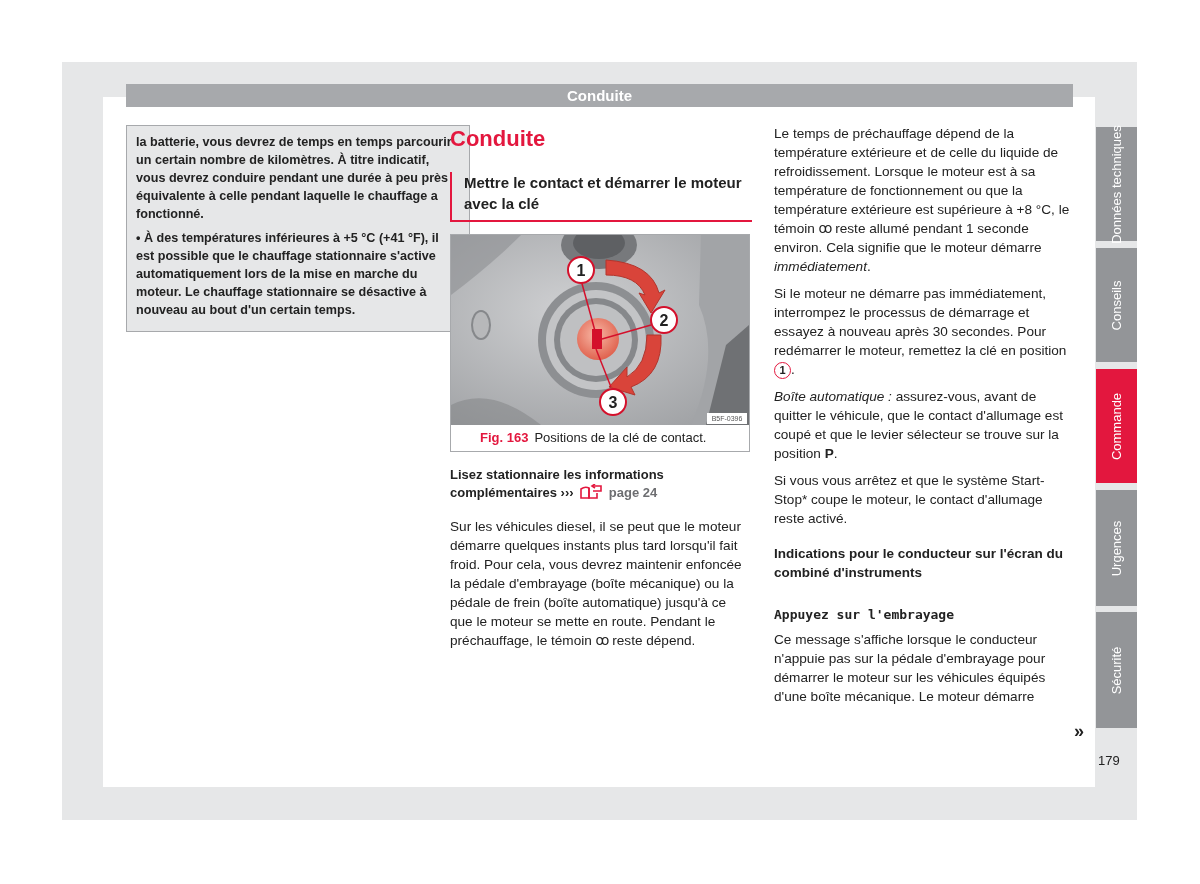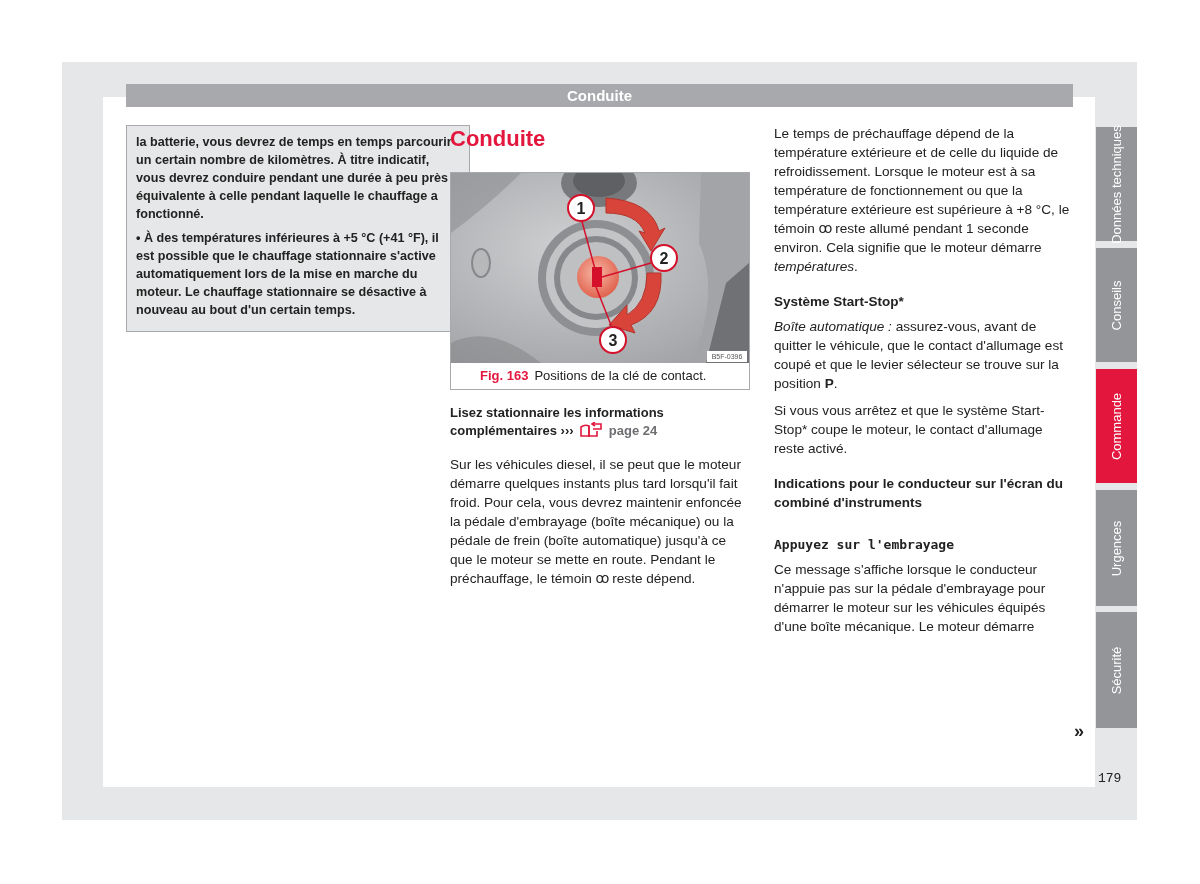--- a/index.html
+++ b/index.html
@@ -46,37 +46,38 @@
   .glow-icon { font-style: normal; letter-spacing: -1px; }
 
   .continue-marker { position: absolute; left: 1074px; top: 721px; font-size: 18px; font-weight: bold; color: #222; }
 
   
   .tab { position: absolute; left: 1096px; width: 41px; background: #939598; color: #fff;
     display: flex; align-items: center; justify-content: center; }
   .tab span { display: block; transform: rotate(-90deg); white-space: nowrap; font-size: 13px; }
   .tab.active { background: #e3173e; }
 
-  .page-number { position: absolute; left: 1098px; top: 771px; font-size: 13px; color: #222; font-family: Liberation Mono, monospace; }
+  .page-number { position: absolute; left: 1098px; top: 753px; font-size: 13px; color: #222; }
 </style>
 </head>
 <body>
 
 <div class="frame"></div>
 <div class="page"></div>
 
 <div class="header-bar">Conduite</div>
 
 <div class="note-box">
   <p>la batterie, vous devrez de temps en temps parcourir un certain nombre de kilomètres. À titre indicatif, vous devrez conduire pendant une durée à peu près équivalente à celle pendant laquelle le chauffage a fonctionné.</p>
   <p>• À des températures inférieures à +5 °C (+41 °F), il est possible que le chauffage stationnaire s'active automatiquement lors de la mise en marche du moteur. Le chauffage stationnaire se désactive à nouveau au bout d'un certain temps.</p>
 </div>
 
 <div class="col2">
   <div class="h1">Conduite</div>
+  <div class="h3">Mettre le contact et démarrer le moteur avec la clé</div>
 
   <div class="figure">
     <svg width="298" height="190" viewBox="0 0 298 190">
       <defs>
         <radialGradient id="bg" cx="40%" cy="40%" r="80%">
           <stop offset="0%" stop-color="#cfd0d2"></stop>
           <stop offset="100%" stop-color="#9c9ea1"></stop>
         </radialGradient>
         <radialGradient id="knob" cx="45%" cy="40%" r="60%">
           <stop offset="0%" stop-color="#f7b8a6"></stop>
@@ -141,23 +142,26 @@
     <span class="glow-icon">ꝏ</span>
     <span>reste dépend.</span>
   </div>
 </div>
 
 <div class="col3 body-text">
   <p>
     <span>Le temps de préchauffage dépend de la température extérieure et de celle du liquide de refroidissement. Lorsque le moteur est à sa température de fonctionnement ou que la température extérieure est supérieure à +8 °C, le témoin</span>
     <span class="glow-icon">ꝏ</span>
     <span>reste allumé pendant 1 seconde environ. Cela signifie que le moteur démarre</span>
-    <em>températures</em><span>.</span>
+    <em>immédiatement</em><span>.</span>
   </p>
-  <div class="sub-heading">Système Start-Stop*</div>
+  <p>
+    <span>Si le moteur ne démarre pas immédiatement, interrompez le processus de démarrage et essayez à nouveau après 30 secondes. Pour redémarrer le moteur, remettez la clé en position</span>
+    <span class="circle-num">1</span><span>.</span>
+  </p>
   <p>
     <em>Boîte automatique :</em>
     <span>assurez-vous, avant de quitter le véhicule, que le contact d'allumage est coupé et que le levier sélecteur se trouve sur la position</span>
     <strong>P</strong><span>.</span>
   </p>
   <p>Si vous vous arrêtez et que le système Start-Stop* coupe le moteur, le contact d'allumage reste activé.</p>
   <div class="sub-heading">Indications pour le conducteur sur l'écran du combiné d'instruments</div>
   <div class="mono-heading">Appuyez sur l'embrayage</div>
   <p>Ce message s'affiche lorsque le conducteur n'appuie pas sur la pédale d'embrayage pour démarrer le moteur sur les véhicules équipés d'une boîte mécanique. Le moteur démarre</p>
 </div>

